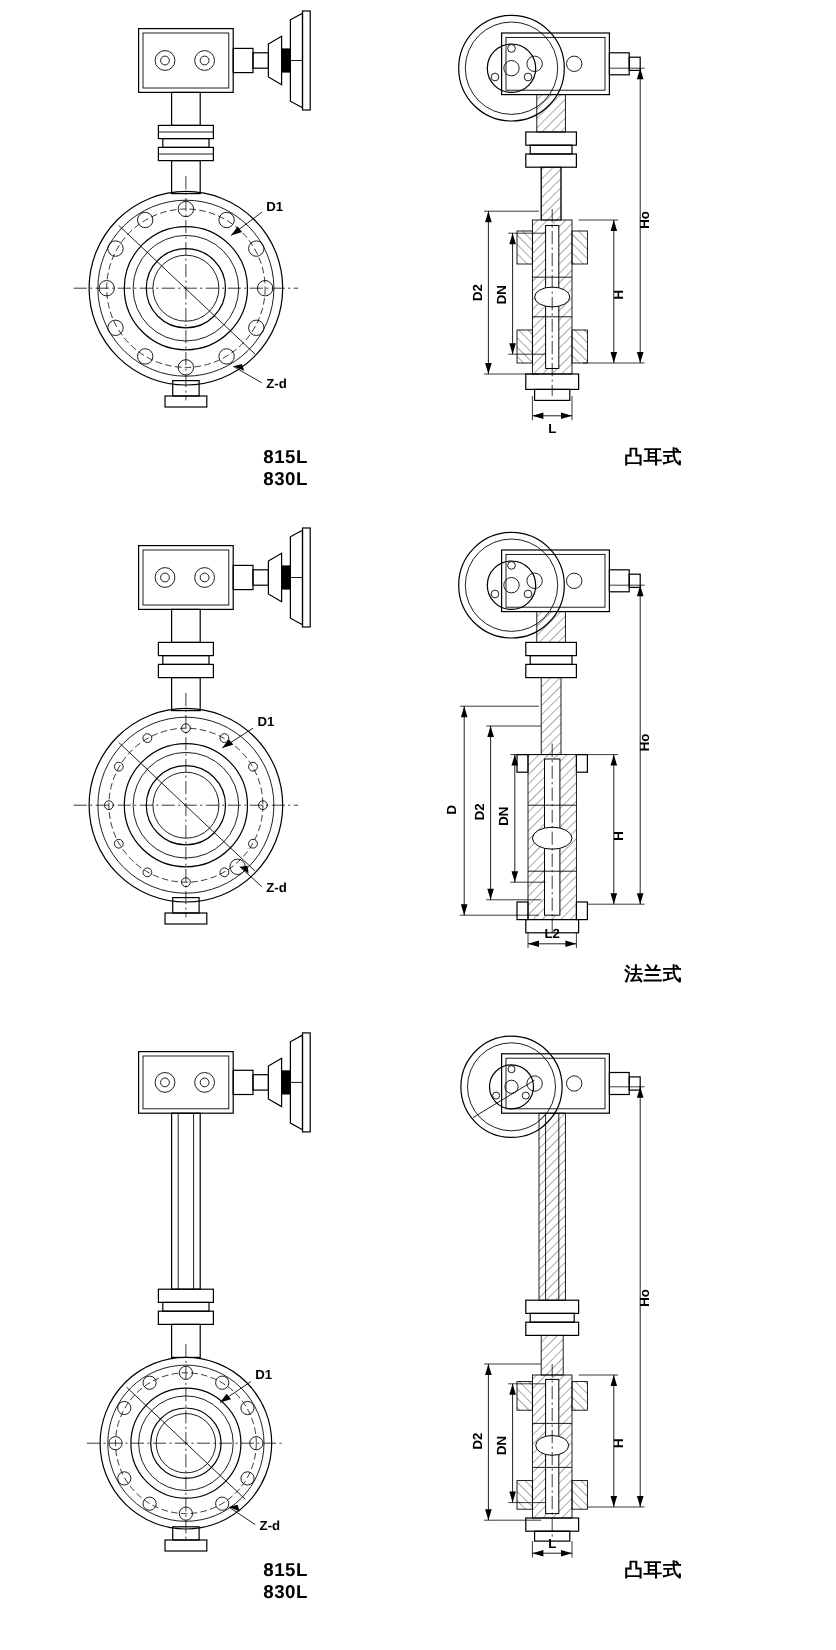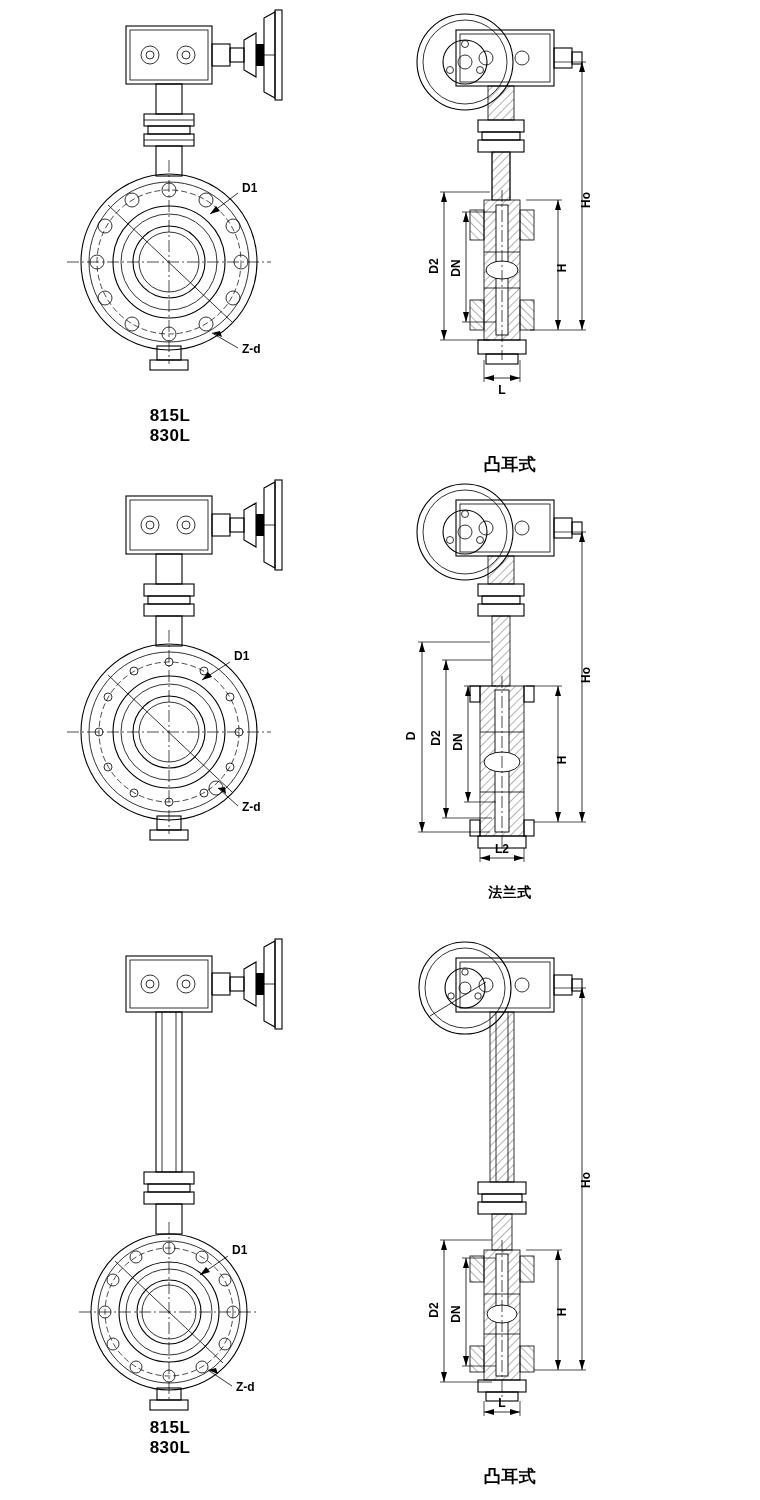--- a/index.html
+++ b/index.html
@@ -1,21 +1,21 @@
 <!DOCTYPE html>
 <html><head>
 <meta charset="utf-8">
 <style>
   html,body{margin:0;padding:0;background:#ffffff;}
   body{width:760px;height:1500px;position:relative;font-family:"Liberation Sans",sans-serif;color:#000;}
   .sheet{position:relative;width:760px;height:1500px;overflow:hidden;}
   .block{position:absolute;}
-  .caption{position:absolute;text-align:center;font-weight:bold;line-height:1.18;letter-spacing:0.5px;}
+  .caption{position:absolute;text-align:right;font-weight:bold;line-height:1.18;letter-spacing:0.5px;}
   .caption .l1,.caption .l2{display:block;}
-  .cn{font-family:"DejaVu Sans",sans-serif;font-weight:bold;margin-top:48px;}
+  .cn{font-family:"DejaVu Sans",sans-serif;font-weight:bold;}
   svg{display:block;}
   text{font-family:"Liberation Sans",sans-serif;}
   .dimtxt{font-size:12px;font-weight:bold;}
   .lbl{font-size:12px;font-weight:bold;}
   .hair{stroke:#000;stroke-width:0.7;fill:none;}
   .thin{stroke:#000;stroke-width:0.8;fill:none;}
   .med{stroke:#000;stroke-width:1.1;fill:none;}
   .dash{stroke:#000;stroke-width:0.7;fill:none;stroke-dasharray:6 3;}
   .cl{stroke:#000;stroke-width:0.7;fill:none;stroke-dasharray:12 3 2 3;}
   .hatch{fill:url(#h45);stroke:#000;stroke-width:0.8;}
@@ -358,21 +358,21 @@
 
       <text class="dimtxt" x="190" y="205" transform="rotate(-90 190 205)" text-anchor="middle">Ho</text>
       <text class="dimtxt" x="166" y="290" transform="rotate(-90 166 290)" text-anchor="middle">H</text>
       <text class="dimtxt" x="15" y="266" transform="rotate(-90 15 266)" text-anchor="middle">D</text>
       <text class="dimtxt" x="40" y="268" transform="rotate(-90 40 268)" text-anchor="middle">D2</text>
       <text class="dimtxt" x="62" y="272" transform="rotate(-90 62 272)" text-anchor="middle">DN</text>
       <text class="dimtxt" x="102" y="383" text-anchor="middle">L2</text>
     </svg>
   </div>
 
-  <div class="caption cn" style="left:400px;top:836px;width:220px;font-size:14px;">
+  <div class="caption cn" style="left:400px;top:876px;width:220px;font-size:17px;">
     <span class="l1">法兰式</span>
   </div>
 
   <div class="block" style="left:60px;top:930px;">
     <svg width="340" height="500" viewBox="0 0 340 500">
       <g>
         <rect class="med" x="66" y="26" width="86" height="56"></rect>
         <rect class="thin" x="70" y="30" width="78" height="48"></rect>
         <circle class="thin" cx="90" cy="54" r="9"></circle>
           <circle class="thin" cx="90" cy="54" r="4"></circle>

